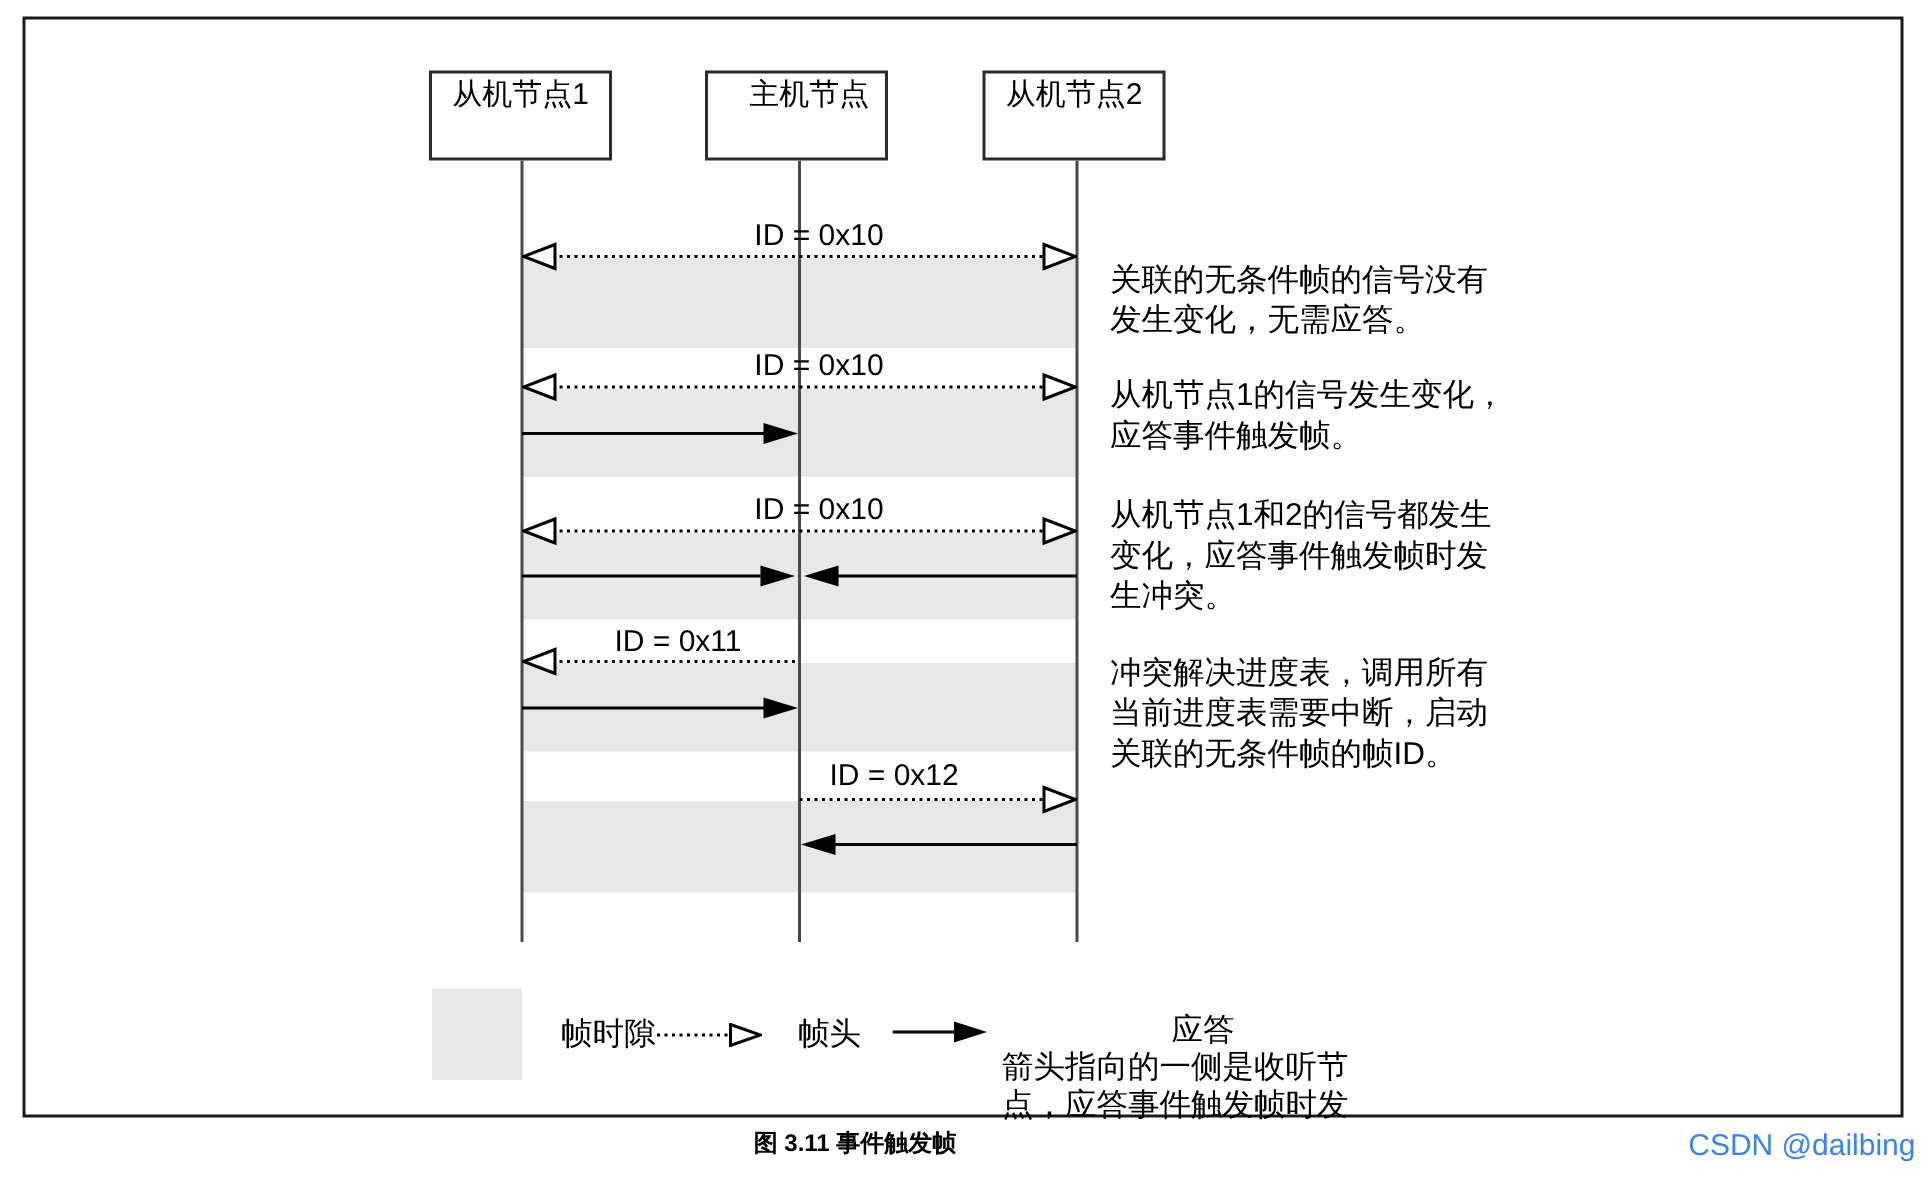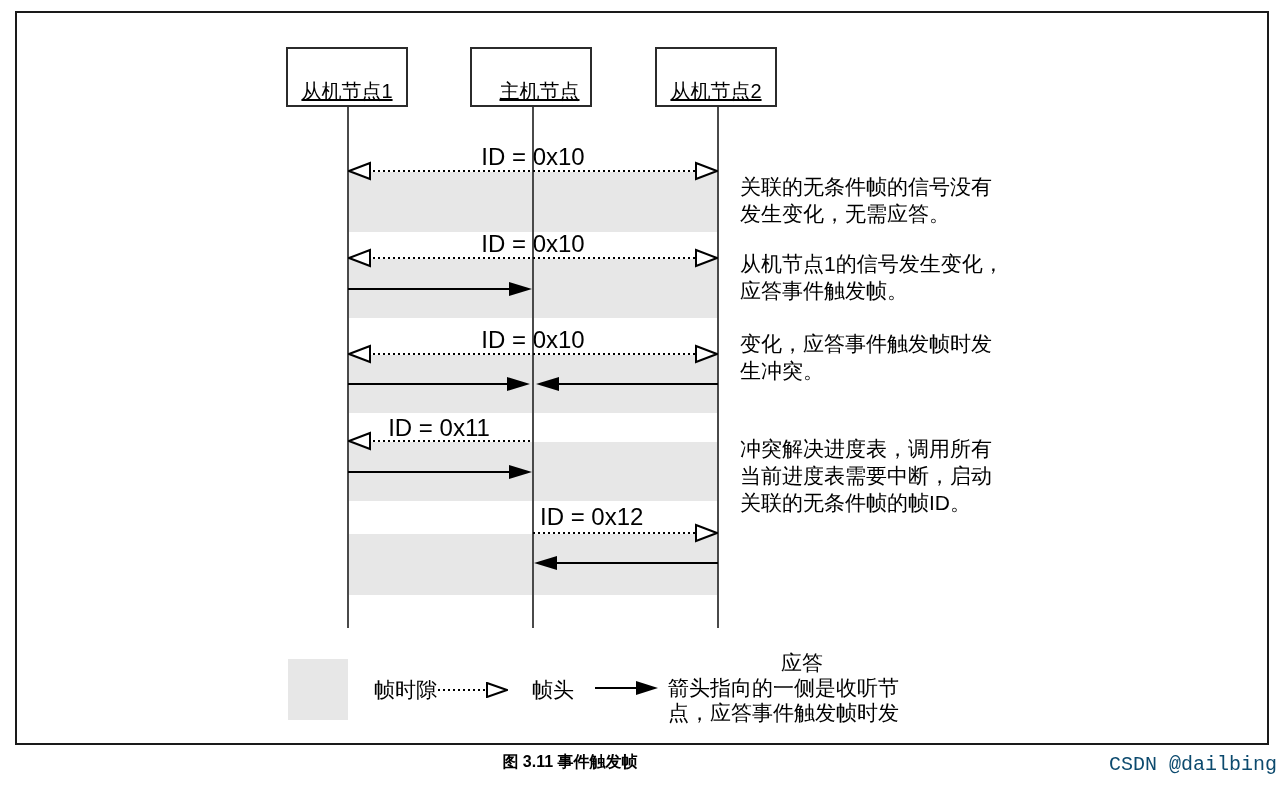--- a/index.html
+++ b/index.html
@@ -1,31 +1,31 @@
 <!DOCTYPE html>
 <html><head>
 <meta charset="utf-8">
 <style>
   html,body{margin:0;padding:0;background:#ffffff;}
   body{font-family:"Liberation Sans","DejaVu Sans",sans-serif;color:#000;}
   .page{position:relative;width:1282px;height:785px;background:#fff;overflow:hidden;}
   .frame{position:absolute;left:15px;top:11px;width:1254px;height:734px;border:2px solid #1a1a1a;box-sizing:border-box;}
   .node-box{position:absolute;top:47px;width:122px;height:60px;border:2px solid #2b2b2b;box-sizing:border-box;
-    display:flex;align-items:flex-end;justify-content:center;font-size:20px;background:#fff;z-index:3;text-decoration:underline;}
+    display:flex;align-items:flex-start;justify-content:center;font-size:20px;background:#fff;z-index:3;}
   .lifeline{position:absolute;top:107px;width:2px;height:521px;background:#4a4a4a;z-index:2;}
   .band{position:absolute;left:348px;width:370px;background:#e7e7e7;z-index:1;}
-  .id-label{position:absolute;font-size:24px;z-index:4;line-height:22px;}
+  .id-label{position:absolute;font-size:20px;z-index:4;line-height:22px;margin-left:13px;}
   .arrow-svg{position:absolute;z-index:4;display:block;}
   .annotation{position:absolute;left:740px;width:300px;font-size:21px;line-height:27px;z-index:4;}
   .legend-label{position:absolute;font-size:21px;line-height:24px;z-index:4;margin-left:14px;}
   .legend-square{position:absolute;left:288px;top:659px;width:60px;height:61px;background:#e7e7e7;}
   .legend-text{position:absolute;left:668px;top:650px;width:268px;font-size:21px;line-height:25px;z-index:4;}
-  .legend-text .t{text-align:center;}
+  .legend-text .t{text-align:center;margin-top:24px;}
   .caption{position:absolute;left:420px;top:752px;width:300px;text-align:center;font-size:16px;font-weight:bold;}
-  .watermark{position:absolute;left:1080px;top:753px;width:197px;text-align:right;font-size:20px;color:#0c4a6e;font-family:Liberation Mono, monospace;}
+  .watermark{position:absolute;left:1080px;top:753px;width:197px;text-align:right;font-size:20px;color:#3b82f6;}
 </style>
 </head>
 <body>
 
 <div class="page">
   <div class="frame"></div>
 
   <div class="node-box" style="left:286px;">
     <span>从机节点1</span>
   </div>
@@ -99,20 +99,21 @@
 
   <div class="annotation" style="top:173px;">
     <div>关联的无条件帧的信号没有</div>
     <div>发生变化，无需应答。</div>
   </div>
   <div class="annotation" style="top:250px;">
     <div>从机节点1的信号发生变化，</div>
     <div>应答事件触发帧。</div>
   </div>
   <div class="annotation" style="top:330px;">
+    <div>从机节点1和2的信号都发生</div>
     <div>变化，应答事件触发帧时发</div>
     <div>生冲突。</div>
   </div>
   <div class="annotation" style="top:435px;">
     <div>冲突解决进度表，调用所有</div>
     <div>当前进度表需要中断，启动</div>
     <div>关联的无条件帧的帧ID。</div>
   </div>
 
   <div class="legend-square"></div>

